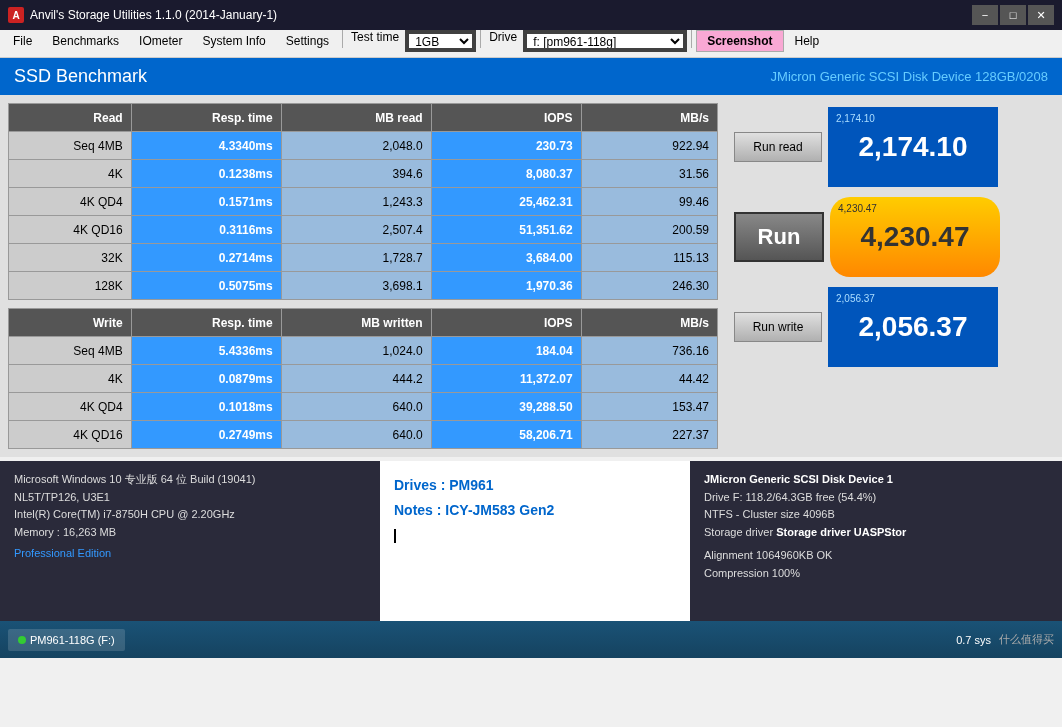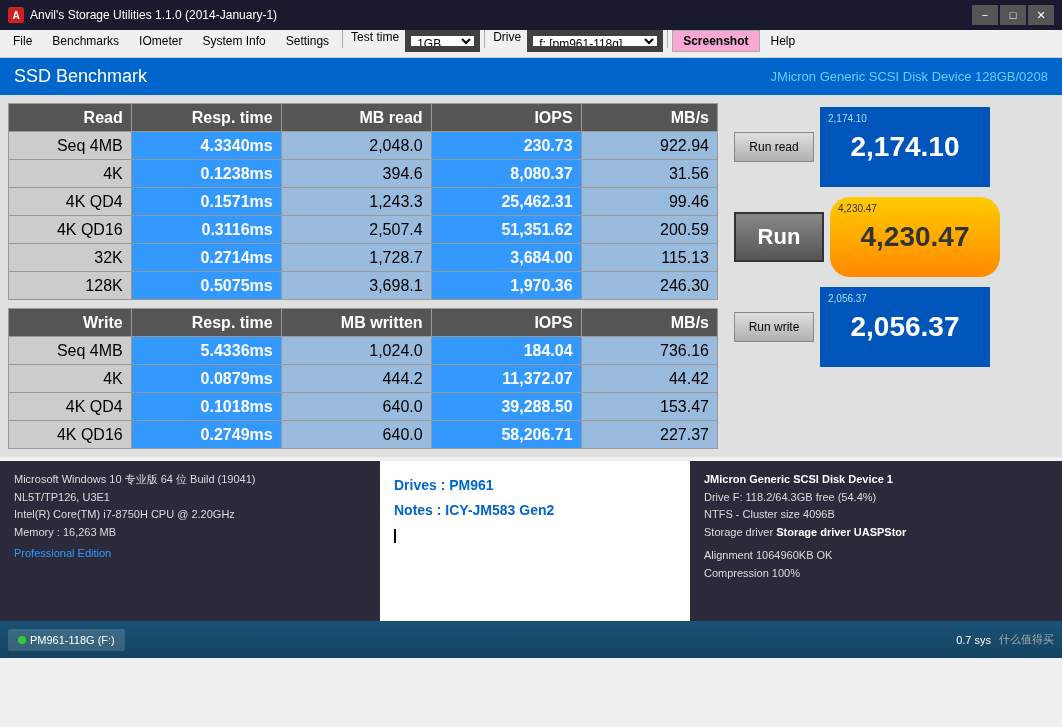--- a/index.html
+++ b/index.html
@@ -34,26 +34,26 @@
       padding: 3px 8px;
       cursor: pointer;
       font-size: 12px;
       color: #000;
       border: 1px solid transparent;
     }
     .menu-separator { width: 1px; background: #aaa; height: 18px; margin: 0 2px; }
     .menu-label { font-size: 12px; color: #000; padding: 0 4px; }
     .menu-select {
       height: 22px;
-      border: 6px solid #404040;
+      border: 4px solid #404040;
       background: white;
       font-size: 12px;
       padding: 0 2px;
     }
-    .menu-drive-select { width: 136px; }
+    .menu-drive-select { width: 164px; }
     .menu-screenshot {
       padding: 3px 10px;
       background: #f9a8d4;
       border: 1px solid #aaa;
       cursor: pointer;
       font-size: 12px;
       font-weight: bold;
     }
 
     
@@ -79,21 +79,21 @@
     
     .benchmark-table {
       border-collapse: collapse;
       width: 710px;
       flex-shrink: 0;
     }
     .benchmark-table td {
       border: 1px solid #999;
       padding: 3px 8px;
       text-align: right;
-      font-size: 16px;
+      font-size: 12px;
       height: 28px;
     }
     .benchmark-table .header-row td {
       background: #555;
       color: white;
       font-weight: bold;
     }
     .benchmark-table .label-cell {
       background: #ccc;
       color: #000;
@@ -183,21 +183,21 @@
       display: flex;
       flex-direction: column;
       align-items: center;
       justify-content: center;
       position: relative;
     }
     .run-read-btn, .run-write-btn {
       background: linear-gradient(to bottom, #e0e0e0, #b0b0b0);
       color: #000;
       border: 1px solid #888;
-      width: 80px;
+      width: 88px;
       height: 30px;
       font-size: 12px;
       cursor: pointer;
       display: flex;
       align-items: center;
       justify-content: center;
     }
 
     
     .status-bar {

